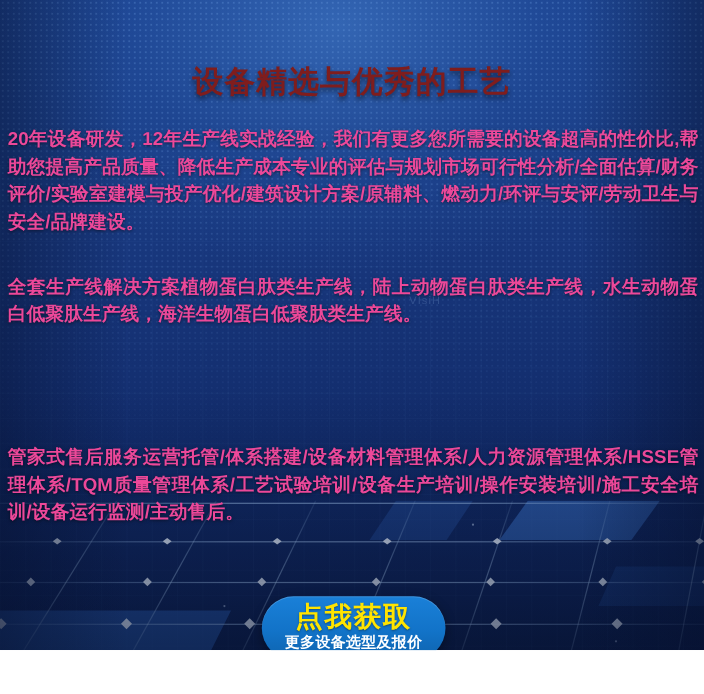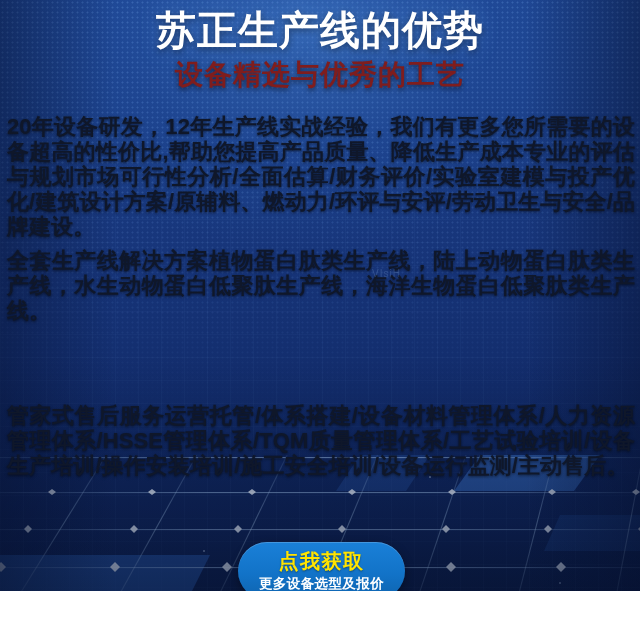--- a/index.html
+++ b/index.html
@@ -116,22 +116,22 @@
     color: #7f1d1d;
     letter-spacing: 1px;
     text-shadow: 0 2px 5px rgba(0,0,0,0.5);
     white-space: nowrap;
   }
 
   .body-block {
     position: absolute;
     left: 7px;
     width: 628px;
-    color: #0f172a;
-    font-size: 22px;
+    color: #ec4899;
+    font-size: 17px;
     line-height: 25px;
     font-weight: bold;
     letter-spacing: 0.1px;
     text-shadow: 0 1px 3px rgba(0,0,0,0.55);
     text-align: justify;
     text-justify: inter-character;
   }
   .para-1 { top: 114px; }
   .para-2 { top: 248px; }
   .para-3 { top: 308px; }
@@ -148,21 +148,21 @@
     background: linear-gradient(180deg, #1a80d8 0%, #1273c8 55%, #0e63ae 100%);
     box-shadow: 0 3px 10px rgba(0,0,0,0.35), inset 0 1px 0 rgba(255,255,255,0.18);
     display: flex;
     flex-direction: column;
     align-items: center;
     justify-content: center;
     cursor: pointer;
     text-align: center;
   }
   .cta-title {
-    font-size: 20px;
+    font-size: 25px;
     line-height: 23px;
     font-weight: bold;
     color: #ffe400;
     letter-spacing: 1.5px;
     text-shadow: 0 1px 2px rgba(0,0,0,0.4);
     white-space: nowrap;
   }
   .cta-sub {
     font-size: 13.5px;
     line-height: 18px;
@@ -270,21 +270,20 @@
           <circle cx="600" cy="128" r="1"></circle>
         </g>
       </svg>
     </div>
 
     <div class="bg-vignette"></div>
   </div>
 
   <div class="content">
 
-    <div class="title">苏正生产线的优势</div>
 
     <div class="subtitle">设备精选与优秀的工艺</div>
 
     <div class="body-block para-1">20年设备研发，12年生产线实战经验，我们有更多您所需要的设备超高的性价比,帮助您提高产品质量、降低生产成本专业的评估与规划市场可行性分析/全面估算/财务评价/实验室建模与投产优化/建筑设计方案/原辅料、燃动力/环评与安评/劳动卫生与安全/品牌建设。</div>
 
     <div class="body-block para-2">全套生产线解决方案植物蛋白肽类生产线，陆上动物蛋白肽类生产线，水生动物蛋白低聚肽生产线，海洋生物蛋白低聚肽类生产线。</div>
 
 
     <div class="body-block para-4">管家式售后服务运营托管/体系搭建/设备材料管理体系/人力资源管理体系/HSSE管理体系/TQM质量管理体系/工艺试验培训/设备生产培训/操作安装培训/施工安全培训/设备运行监测/主动售后。</div>
 

